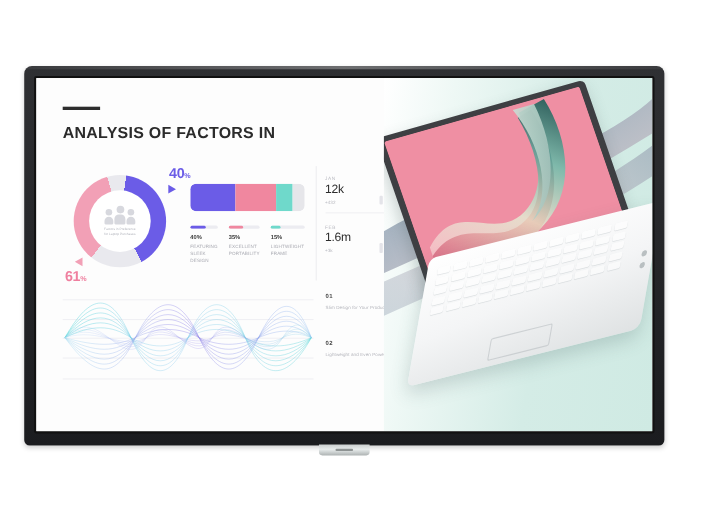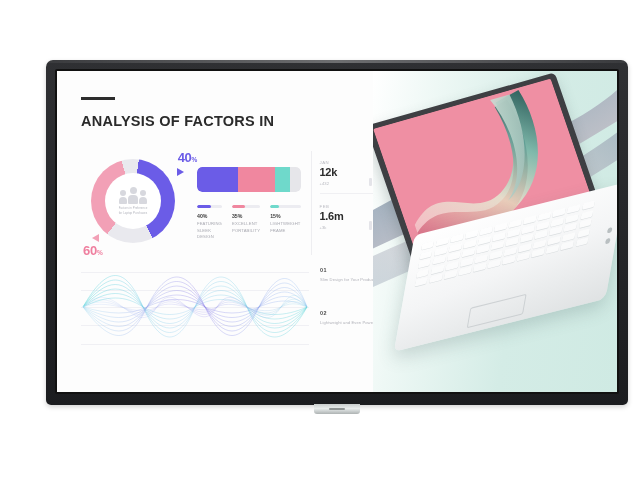--- a/index.html
+++ b/index.html
@@ -6,21 +6,21 @@
   html,body {
     width:640px; height:480px;
     background:#ffffff;
     font-family:"Liberation Sans", sans-serif;
     overflow:hidden;
   }
   #stage { position:relative; width:640px; height:480px; background:#fff; }
 
   
   .monitor {
-    position:absolute; left:46px; top:60px; width:582px; height:345px;
+    position:absolute; left:22px; top:60px; width:582px; height:345px;
     background:linear-gradient(180deg,#2f3033 0%,#242528 55%,#1b1c1f 100%);
     border-radius:7px 7px 5px 5px;
     box-shadow:0 2px 5px rgba(0,0,0,.18);
   }
   .monitor-inner {
     position:absolute; left:9px; top:9px; right:9px; bottom:11px;
     background:#111; border-radius:2px; overflow:hidden;
   }
   .screen {
     position:absolute; inset:2px;
@@ -109,21 +109,21 @@
   .leg-fill { position:absolute; left:0; top:0; bottom:0; border-radius:2px; }
   .leg-pct { font-size:5.2px; font-weight:bold; color:#3a3a3a; margin-bottom:2.5px; }
   .leg-txt { font-size:4.2px; color:#a8a9b1; line-height:1.5; letter-spacing:.12px; }
 
   
   .statcol { width:78px; flex:none; padding-top:6px; padding-left:8px; border-left:1px solid #eeeef1; }
   .stat { padding:3px 0 7px; }
   .stat + .stat { border-top:1px solid #f0f0f3; padding-top:10px; }
   .stat-row { display:flex; align-items:flex-end; justify-content:space-between; }
   .stat-mon { font-size:4.3px; color:#b9bac1; letter-spacing:.5px; margin-bottom:2px; }
-  .stat-val { font-size:11px; font-weight:bold; color:#2c2c2c; line-height:1; letter-spacing:-.3px; }
+  .stat-val { font-size:11px; font-weight:normal; color:#2c2c2c; line-height:1; letter-spacing:-.3px; }
   .stat-delta { font-size:4.2px; color:#b9bac1; margin-top:3px; }
   .spark { display:flex; align-items:flex-end; gap:2px; height:19px; }
   .spark span { width:3.4px; background:#e4e4e9; border-radius:1px; }
   .spark .hi-pink { background:#ef7f9f; }
   .spark .hi-purple { background:#6b5ce7; }
 
   
   .wave-wrap { position:relative; margin-top:12px; width:228px; height:80px; }
   .wave-grid { position:absolute; inset:0; }
   .wave-grid i { position:absolute; left:0; right:0; height:1px; background:#f0f0f4; }
@@ -202,21 +202,21 @@
                     </div>
                     <div class="donut-caption">
                       <div>Factors in Preference</div>
                       <div>for Laptop Purchases</div>
                     </div>
                   </div>
                 </div>
                 <div class="ptr ptr-40"></div>
                 <div class="ptr ptr-35"></div>
                 <div class="donut-lbl lbl-40"><span>40</span><span class="pct">%</span></div>
-                <div class="donut-lbl lbl-35"><span>60</span><span class="pct">%</span></div>
+                <div class="donut-lbl lbl-35"><span>61</span><span class="pct">%</span></div>
               </div>
 
               <div class="barblock">
                 <div class="stackbar">
                   <div class="seg-a"></div>
                   <div class="seg-b"></div>
                   <div class="seg-c"></div>
                   <div class="seg-d"></div>
                 </div>
                 <div class="legend">

